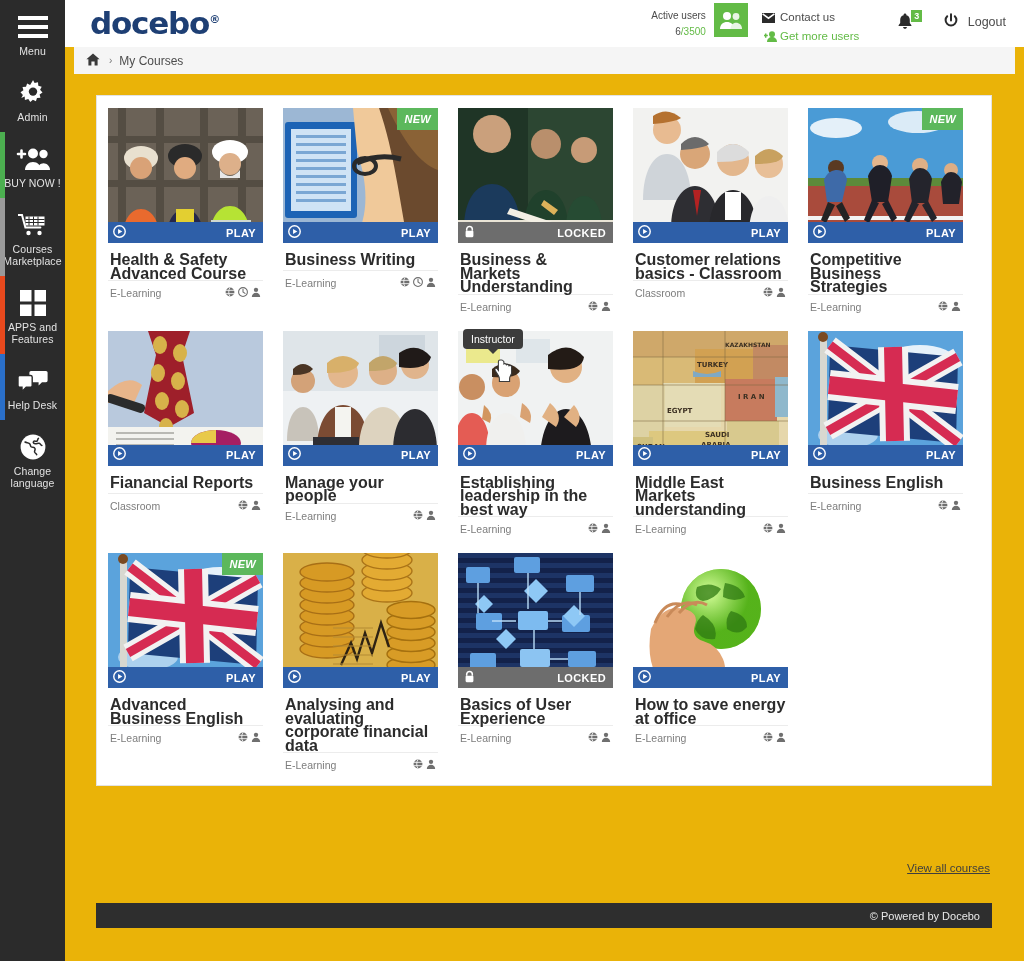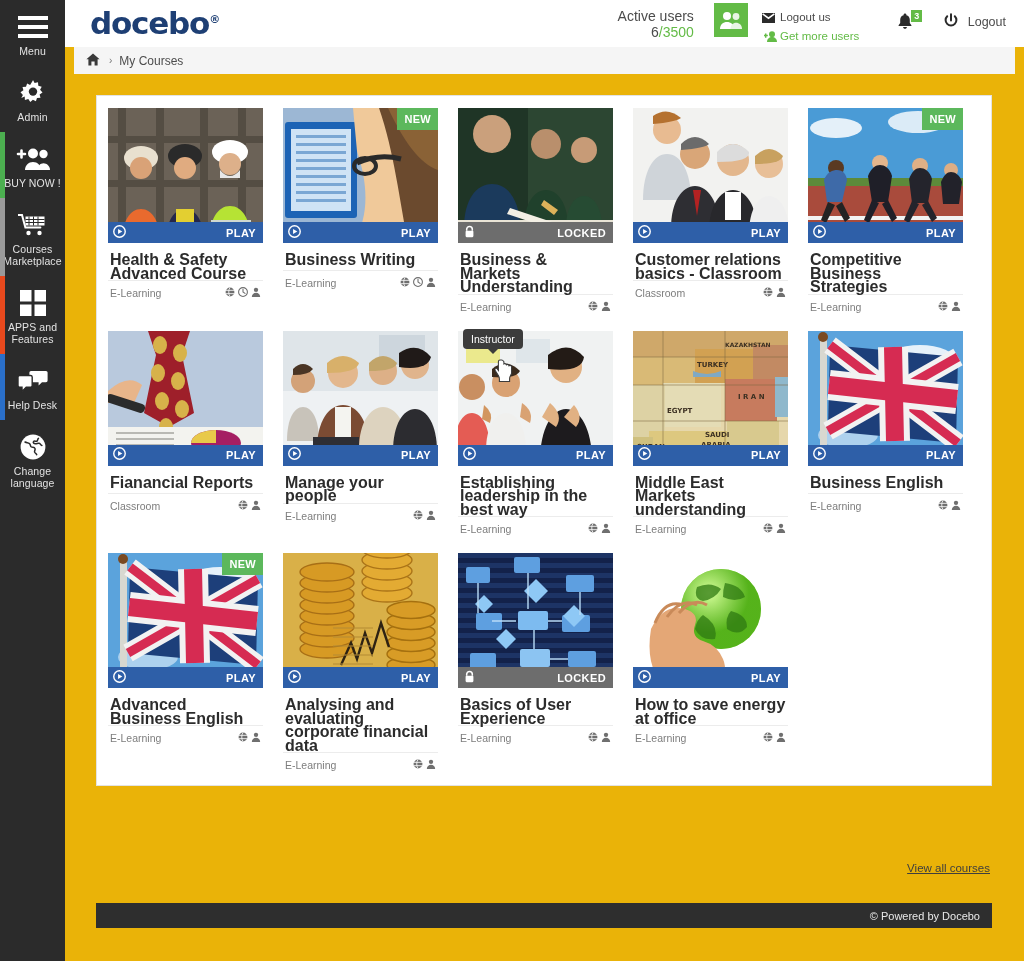--- a/index.html
+++ b/index.html
@@ -60,22 +60,22 @@
     font-family: "DejaVu Sans", sans-serif;
   }
   #logo sup { font-size: 11px; vertical-align: super; letter-spacing: 0; }
 
   #hdr-right {
     position: absolute; right: 18px; top: 0;
     height: 47px;
     display: flex; align-items: flex-start;
   }
   .active-users {
-    text-align: right; font-size: 14px; color: #4b4b4b;
-    line-height: 16px; padding-top: 8px; padding-right: 20px;
+    text-align: right; font-size: 10px; color: #4b4b4b;
+    line-height: 16px; padding-top: 8px; padding-right: 8px;
   }
   .active-users .count-used { color: #4b4b4b; font-weight: normal; }
   .active-users .count-total { color: #63bb46; }
   .users-badge {
     width: 34px; height: 34px; background: #63bb46;
     display:flex; align-items:center; justify-content:center;
     margin-top: 3px;
   }
   .contact-block { padding-left: 14px; padding-top: 9px; line-height: 17px; }
   .contact-line { font-size: 11.5px; color: #4b4b4b; white-space: nowrap; }
@@ -151,21 +151,21 @@
   .card-img {
     position: relative;
     width: 155px; height: 135px;
     background-size: cover; background-position: center;
     overflow: hidden;
   }
   .badge-new {
     position: absolute; right: 0; top: 0;
     background: #5cb85c; color: #fff;
     font-size: 11px; font-weight: bold;
-    padding: 5px 7px; letter-spacing: .3px;
+    padding: 5px 7px; letter-spacing: .3px; font-style: italic;
   }
   .bar {
     position: absolute; left: 0; right: 0; bottom: 0;
     height: 21px; background: #2e5fa8;
     display: flex; align-items: center; justify-content: space-between;
     padding: 0 7px 0 5px;
   }
   .bar.locked { background: #6d6d6d; }
   .bar .bar-lbl { color: #fff; font-size: 11px; font-weight: bold; letter-spacing:.4px; }
   .card-title {
@@ -304,21 +304,21 @@
             <path d="M10.5 18c0-4 2.6-6.2 5.6-6.2S22 14 22 18z" fill="#e8f5e4"></path>
           </svg>
       </div>
 
       <div class="contact-block">
         <div class="contact-line">
           <span class="ci"><svg width="13" height="10" viewBox="0 0 13 10">
                 <rect x="0" y="0" width="13" height="10" fill="#2b2b2b"></rect>
                 <path d="M0.6 0.8 L6.5 5.2 L12.4 0.8" stroke="#fff" stroke-width="1.5" fill="none"></path>
               </svg></span>
-          <span>Logout us</span>
+          <span>Contact us</span>
         </div>
         <div class="contact-line green">
           <span class="ci"><svg width="13" height="11" viewBox="0 0 13 11">
                 <circle cx="8" cy="3.3" r="3" fill="#63bb46"></circle>
                 <path d="M3 11c0-3 2.2-5 5-5s5 2 5 5z" fill="#63bb46"></path>
                 <path d="M1.7 2.5v4.2M-0.4 4.6h4.2" stroke="#63bb46" stroke-width="1.5"></path>
               </svg></span>
           <span>Get more users</span>
         </div>
       </div>

